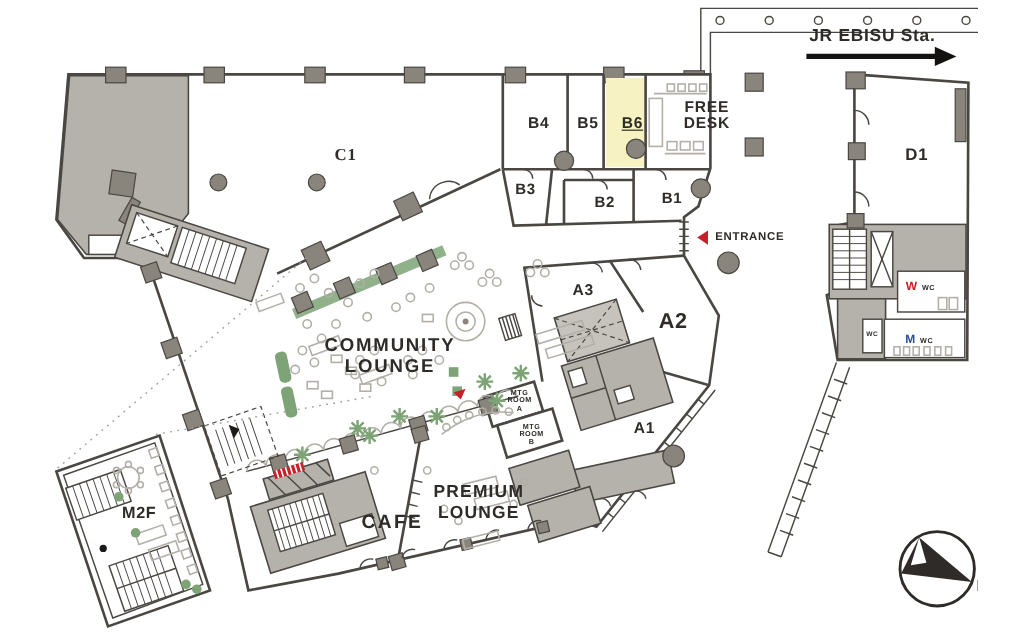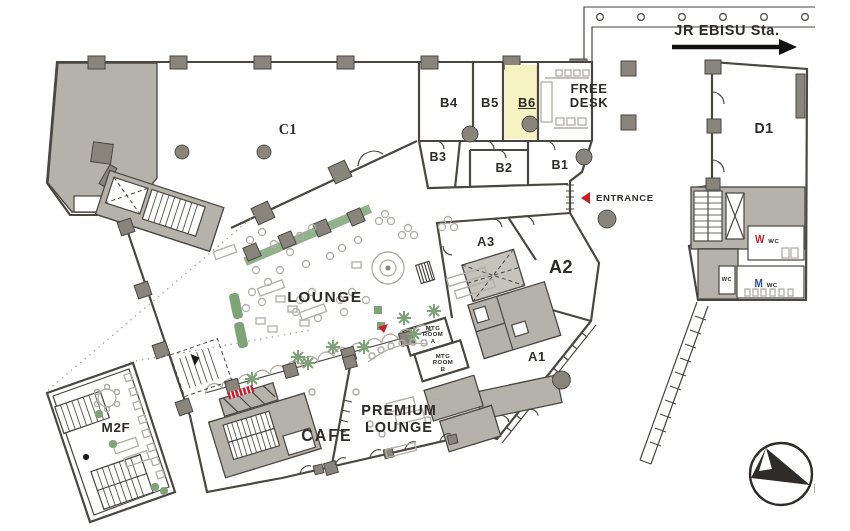--- a/index.html
+++ b/index.html
@@ -399,20 +399,21 @@
 <div class="lbl" style="left:560px;top:166px;font-size:12.5px;">B1</div>
 
 <div class="lbl" style="left:596px;top:198px;font-size:9.5px;transform:translate(0,-50%);">ENTRANCE</div>
 
 <div class="lbl" style="left:764px;top:129px;font-size:14px;">D1</div>
 <div class="lbl" style="left:486px;top:242px;font-size:13px;">A3</div>
 <div class="lbl" style="left:561px;top:268px;font-size:18px;">A2</div>
 <div class="lbl" style="left:537px;top:357px;font-size:13px;">A1</div>
 
 <div class="lbl" style="left:325px;top:297px;font-size:15.5px;letter-spacing:1.5px;line-height:1.15;">
+  <div>COMMUNITY</div>
   <div>LOUNGE</div>
 </div>
 
 <div class="lbl tiny" style="left:433px;top:335px;">
   <div>MTG</div>
   <div>ROOM</div>
   <div>A</div>
 </div>
 <div class="lbl tiny" style="left:443px;top:363px;">
   <div>MTG</div>

